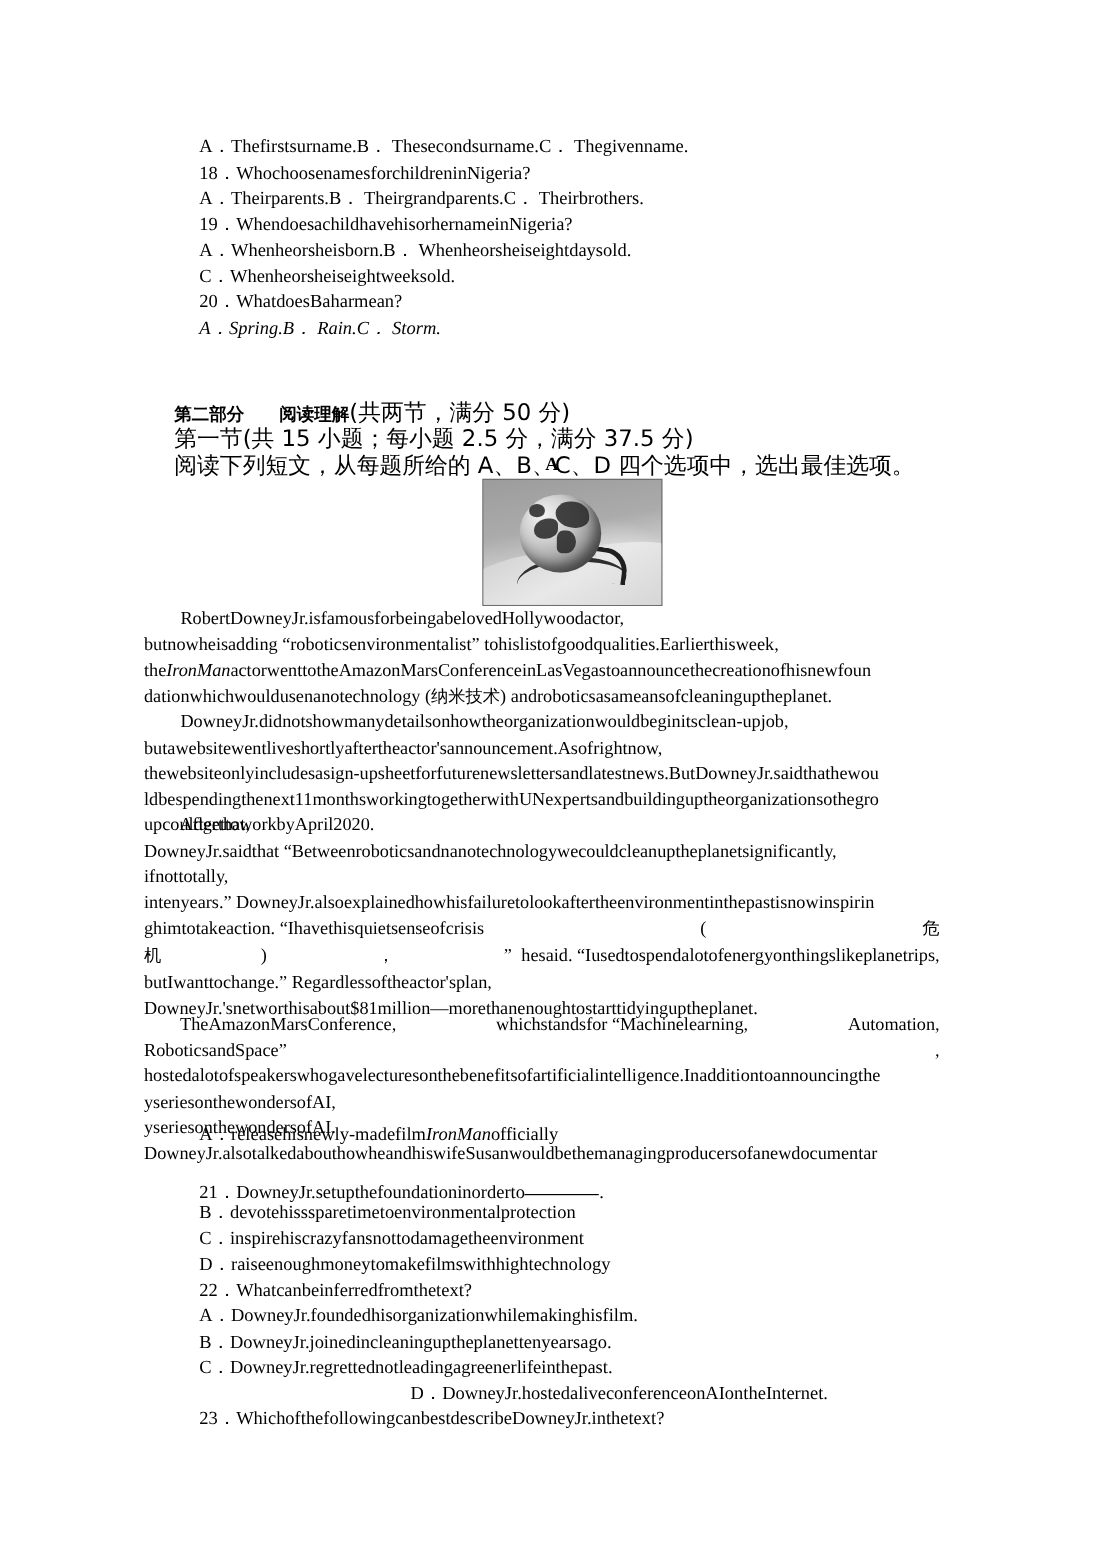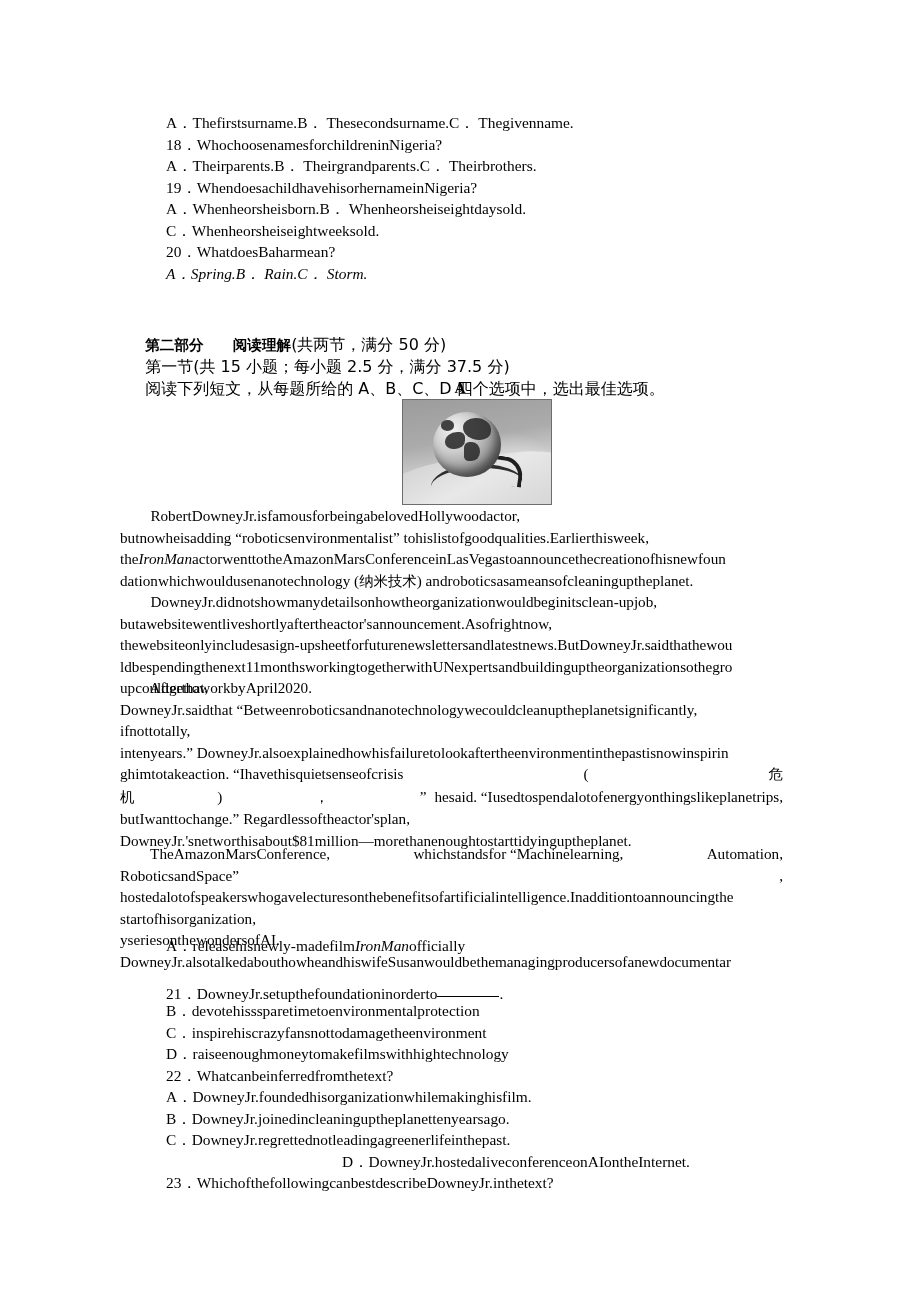--- a/index.html
+++ b/index.html
@@ -54,21 +54,21 @@
     line-height: 21px;
     white-space: pre;
   }
   .sec-title {
     font-family: "DejaVu Sans", "Liberation Sans", sans-serif;
     font-weight: bold;
     font-size: 14.6px;
   }
   .cn-inline {
     font-family: "DejaVu Sans", "Liberation Sans", sans-serif;
-    font-size: 16px;
+    font-size: 19px;
   }
 
   .ital { font-style: italic; }
 
   
   .passage-label {
     position: absolute;
     left: 0;
     width: 920px;
     text-align: center;
@@ -250,21 +250,21 @@
     <span class="l" style="display:flex; justify-content:space-between; align-items:baseline;">
       <span>        TheAmazonMarsConference,</span>
       <span>whichstandsfor “Machinelearning,</span>
       <span>Automation,</span>
     </span>
     <span class="l" style="display:flex; justify-content:space-between; align-items:baseline;">
       <span>RoboticsandSpace”</span>
       <span>,</span>
     </span>
     <span class="l">hostedalotofspeakerswhogavelecturesonthebenefitsofartificialintelligence.Inadditiontoannouncingthe</span>
-    <span class="l">startofhisorganization,</span>
+    <span class="l">yseriesonthewondersofAI,</span>
     <span class="l">yseriesonthewondersofAI.</span>
     <span class="l">DowneyJr.alsotalkedabouthowheandhiswifeSusanwouldbethemanagingproducersofanewdocumentar</span>
   </div>
 
   <div class="qline" style="top:983px;"><span>21．DowneyJr.setupthefoundationinorderto</span><span class="blank-line"></span><span>.</span></div>
   <div class="qline" style="top:935px;"><span>A．releasehisnewly-madefilm</span><span class="ital">IronMan</span><span>officially</span></div>
   <div class="qline" style="top:1000px;font-family:Liberation Serif, serif;">B．devotehisssparetimetoenvironmentalprotection</div>
   <div class="qline" style="top:1021.5px;">C．inspirehiscrazyfansnottodamagetheenvironment</div>
   <div class="qline" style="top:1043px;">D．raiseenoughmoneytomakefilmswithhightechnology</div>
 

